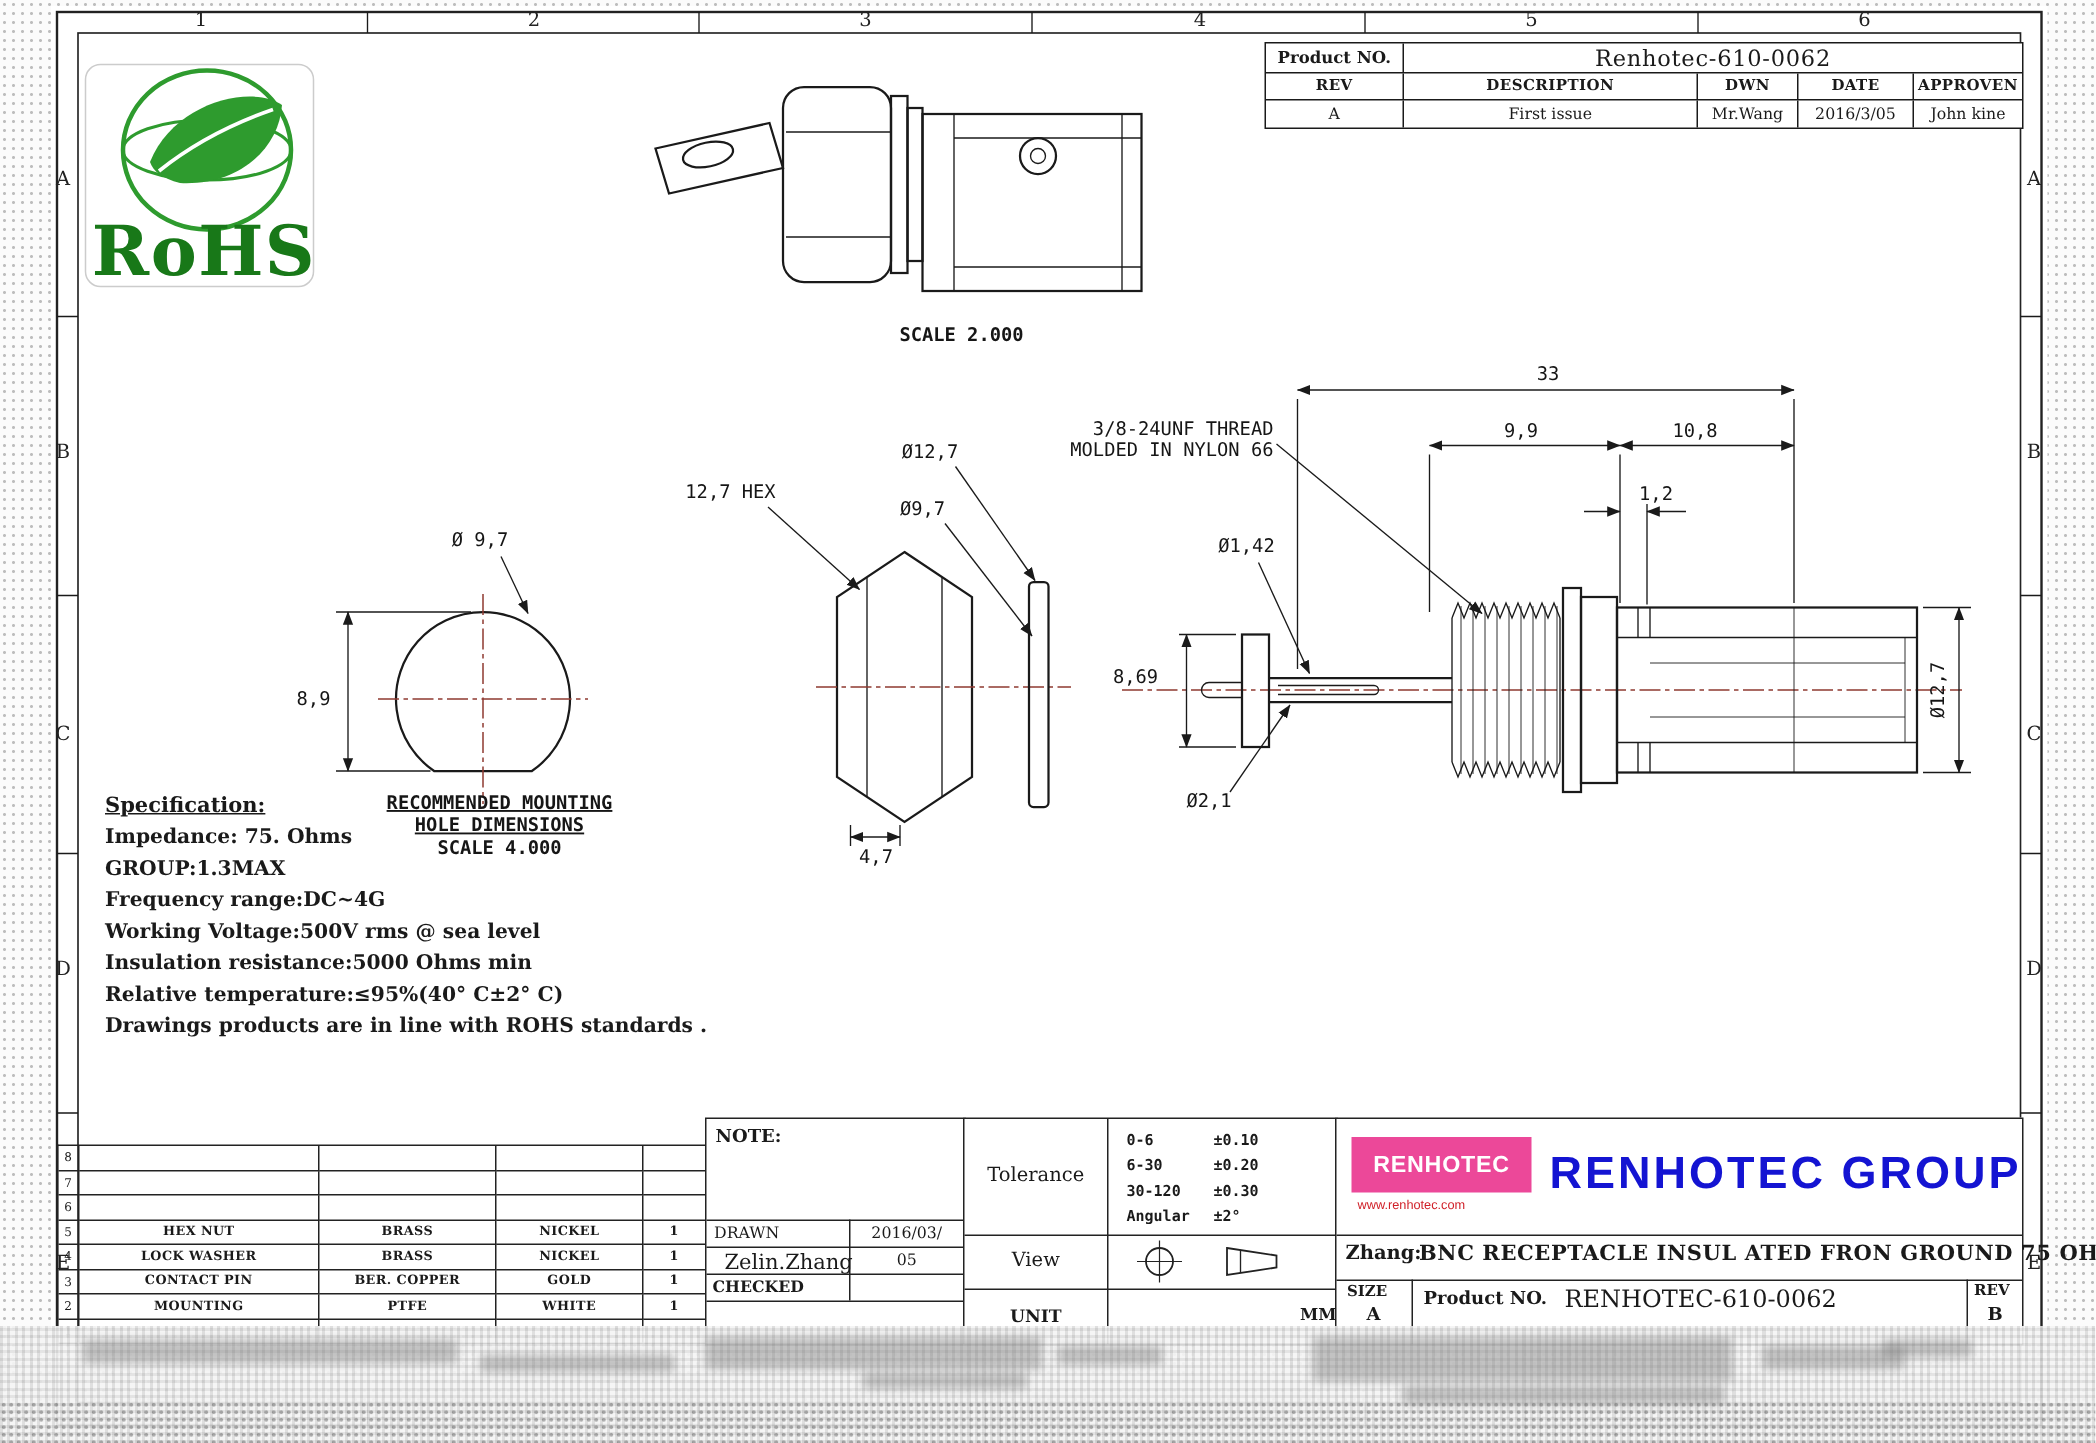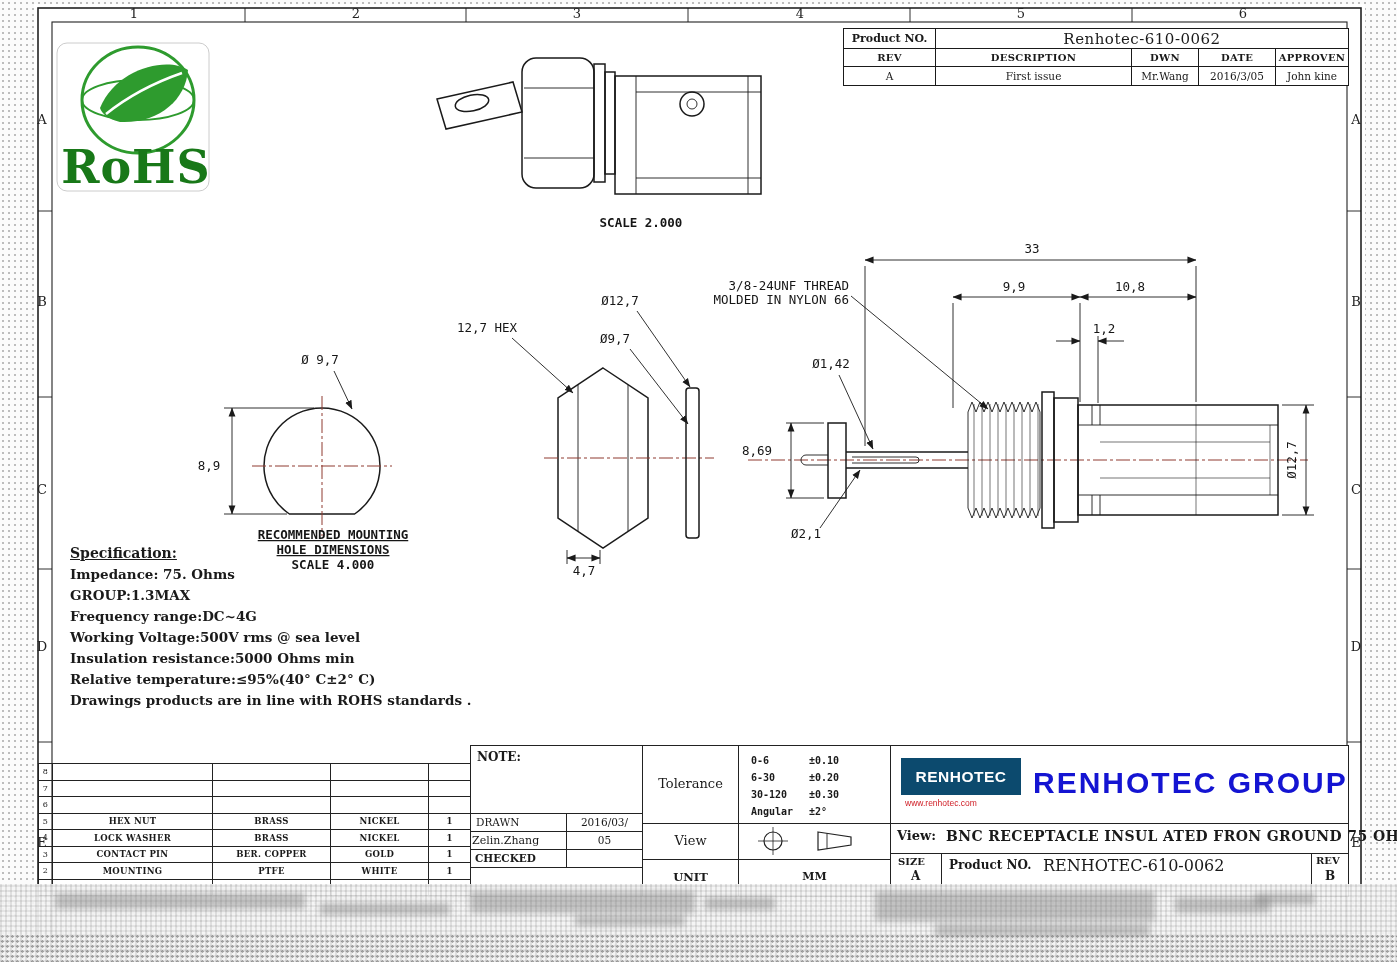--- a/index.html
+++ b/index.html
@@ -24,21 +24,21 @@
   .tb-cell{border-right:1px solid #1a1a1a;display:flex;align-items:center;justify-content:center;overflow:hidden;white-space:nowrap}
   .tb-cell:last-child{border-right:none}
   .r1{height:19px}.r2{height:17px}.r3{height:18px}
   .w1{width:91px}.w2{width:195px}.w3{width:66px}.w4{width:76px}.wf{flex:1}
   .tb-lbl{font-size:11px;font-weight:bold}
   .tb-big{font-size:15px;letter-spacing:.5px}
   .tb-h{font-size:10px;font-weight:bold;letter-spacing:.3px}
   .tb-v{font-size:10.5px}
 
   
-  #spec{position:absolute;left:70px;top:545px;width:430px;font-weight:bold;font-size:13.5px}
+  #spec{position:absolute;left:70px;top:529px;width:430px;font-weight:bold;font-size:13.5px}
   #spec-title{text-decoration:underline;font-size:14px;margin-bottom:3px}
   .spec-line{line-height:21px;white-space:pre}
 
   
   #parts{position:absolute;left:38px;top:763px;width:432px;height:132px;display:grid;
     grid-template-columns:14px 160px 118px 98px 42px;grid-template-rows:repeat(8,16.5px);
     border-top:1px solid #222;border-left:1px solid #222}
   #parts .pc{border-right:1px solid #222;border-bottom:1px solid #222;font-size:8.5px;font-weight:bold;
     display:flex;align-items:center;justify-content:center;letter-spacing:.3px;overflow:hidden;white-space:nowrap}
   #parts .pn{font-size:8px;font-weight:normal}
@@ -324,21 +324,21 @@
 
 <div class="blk" style="left:470px;top:745px;width:172px;height:150px">
   <div class="txt" style="left:6px;top:4px;font-weight:bold;font-size:12px">NOTE:</div>
   <div class="hl" style="left:0;top:67px;width:172px"></div>
   <div class="hl" style="left:0;top:85px;width:172px"></div>
   <div class="hl" style="left:0;top:103px;width:172px"></div>
   <div class="hl" style="left:0;top:121px;width:172px"></div>
   <div class="vl" style="left:95px;top:67px;height:54px"></div>
   <div class="txt" style="left:5px;top:70px;font-weight:normal;font-size:10.5px">DRAWN</div>
   <div class="txt" style="left:95px;top:70px;width:77px;text-align:center;font-size:10.5px">2016/03/</div>
-  <div class="txt" style="left:1px;top:88px;font-size:11px">Zelin.Zhang</div>
+  <div class="txt" style="left:12px;top:88px;font-size:14px">Zelin.Zhang</div>
   <div class="txt" style="left:95px;top:88px;width:77px;text-align:center;font-size:10.5px">05</div>
   <div class="txt" style="left:4px;top:106px;font-weight:bold;font-size:10.5px">CHECKED</div>
 </div>
 
 <div class="blk" style="left:642px;top:745px;width:248px;height:150px">
   <div class="vl" style="left:95px;top:0;height:150px"></div>
   <div class="hl" style="left:0;top:77px;width:248px"></div>
   <div class="hl" style="left:0;top:113px;width:248px"></div>
   <div class="txt" style="left:0;top:30px;width:95px;text-align:center;font-size:13px">Tolerance</div>
   <div class="abs" style="left:108px;top:6px;width:136px;font-family:'DejaVu Sans Mono',monospace;font-size:10px;font-weight:bold">
@@ -361,29 +361,29 @@
   </div>
   <div class="txt" style="left:0;top:87px;width:95px;text-align:center;font-size:13px">View</div>
   <svg class="abs" style="left:100px;top:80px" width="145" height="30">
     <circle cx="30" cy="15" r="9" fill="none" stroke="#222" stroke-width="1.2"></circle>
     <line x1="15" y1="15" x2="45" y2="15" stroke="#222" stroke-width="0.8"></line>
     <line x1="30" y1="1" x2="30" y2="29" stroke="#222" stroke-width="0.8"></line>
     <polygon points="75,6 108,11 108,19 75,24" fill="none" stroke="#222" stroke-width="1.2"></polygon>
     <line x1="84" y1="7.5" x2="84" y2="22.5" stroke="#222" stroke-width="0.9"></line>
   </svg>
   <div class="txt" style="left:0;top:124px;width:95px;text-align:center;font-size:11.5px;font-weight:bold">UNIT</div>
-  <div class="txt" style="left:95px;top:124px;width:153px;text-align:center;font-size:11px;font-weight:bold">MM</div>
+  <div class="txt" style="left:95px;top:124px;width:153px;text-align:right;font-size:11px;font-weight:bold">MM</div>
 </div>
 
 <div class="blk" style="left:890px;top:745px;width:457px;height:150px">
-  <div class="abs" style="left:10px;top:12px;width:120px;height:37px;background:#0c4a6e;color:#fff;font-family:'Liberation Sans',sans-serif;font-weight:bold;font-size:15.5px;display:flex;align-items:center;justify-content:center;letter-spacing:.5px">RENHOTEC</div>
+  <div class="abs" style="left:10px;top:12px;width:120px;height:37px;background:#ec4899;color:#fff;font-family:'Liberation Sans',sans-serif;font-weight:bold;font-size:15.5px;display:flex;align-items:center;justify-content:center;letter-spacing:.5px">RENHOTEC</div>
   <div class="txt" style="left:14px;top:52px;font-family:'Liberation Sans',sans-serif;font-size:8.5px;color:#d02028">www.renhotec.com</div>
   <div class="txt" style="left:142px;top:20px;font-family:'Liberation Sans',sans-serif;font-weight:bold;font-size:30px;color:#1414d2;letter-spacing:2px">RENHOTEC GROUP</div>
   <div class="hl" style="left:0;top:77px;width:457px"></div>
-  <div class="txt" style="left:6px;top:82px;font-weight:bold;font-size:13px">View:</div>
+  <div class="txt" style="left:6px;top:82px;font-weight:bold;font-size:13px">Zhang:</div>
   <div class="txt" style="left:55px;top:82px;font-weight:bold;font-size:14px;letter-spacing:.4px">BNC RECEPTACLE INSUL ATED FRON GROUND 75 OHM</div>
   <div class="hl" style="left:0;top:107px;width:457px"></div>
   <div class="vl" style="left:50px;top:107px;height:43px"></div>
   <div class="vl" style="left:420px;top:107px;height:43px"></div>
   <div class="txt" style="left:7px;top:110px;font-weight:bold;font-size:10px">SIZE</div>
   <div class="txt" style="left:20px;top:123px;font-size:12px;font-weight:bold">A</div>
   <div class="txt" style="left:58px;top:112px;font-weight:bold;font-size:12px">Product NO.</div>
   <div class="txt" style="left:152px;top:110px;font-size:16px">RENHOTEC-610-0062</div>
   <div class="txt" style="left:425px;top:109px;font-weight:bold;font-size:10px">REV</div>
   <div class="txt" style="left:434px;top:123px;font-size:12px;font-weight:bold">B</div>

